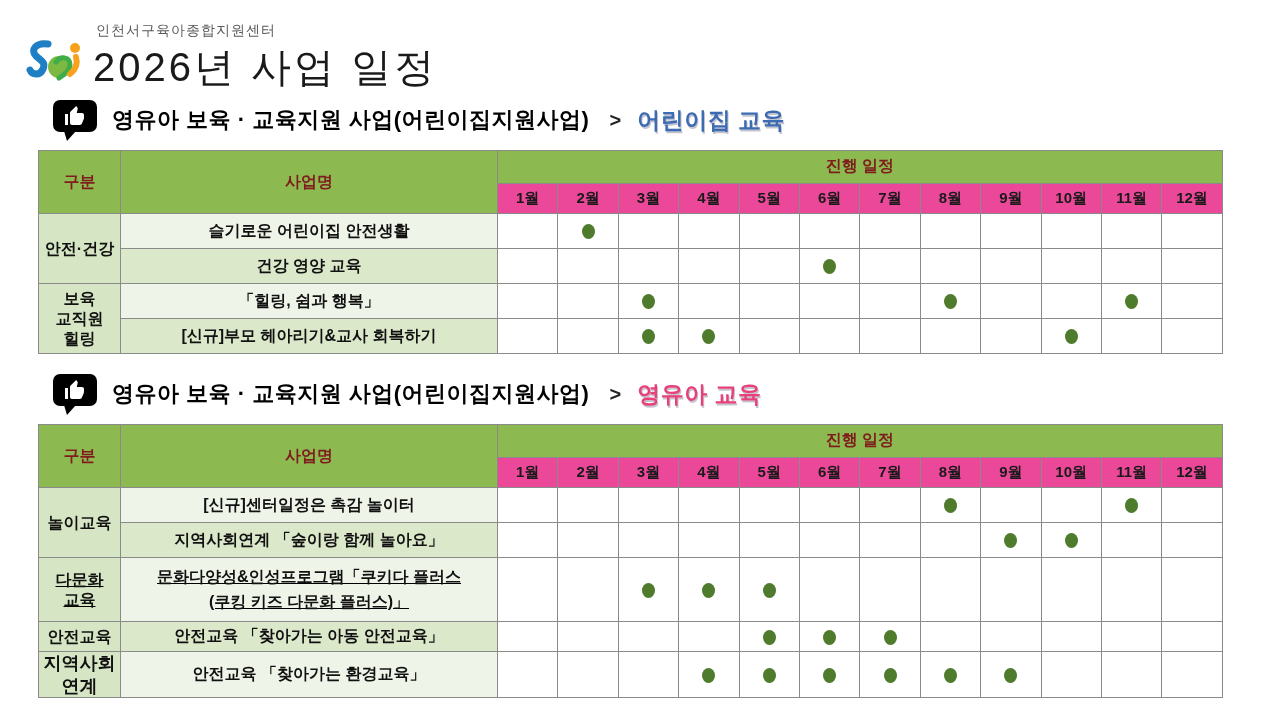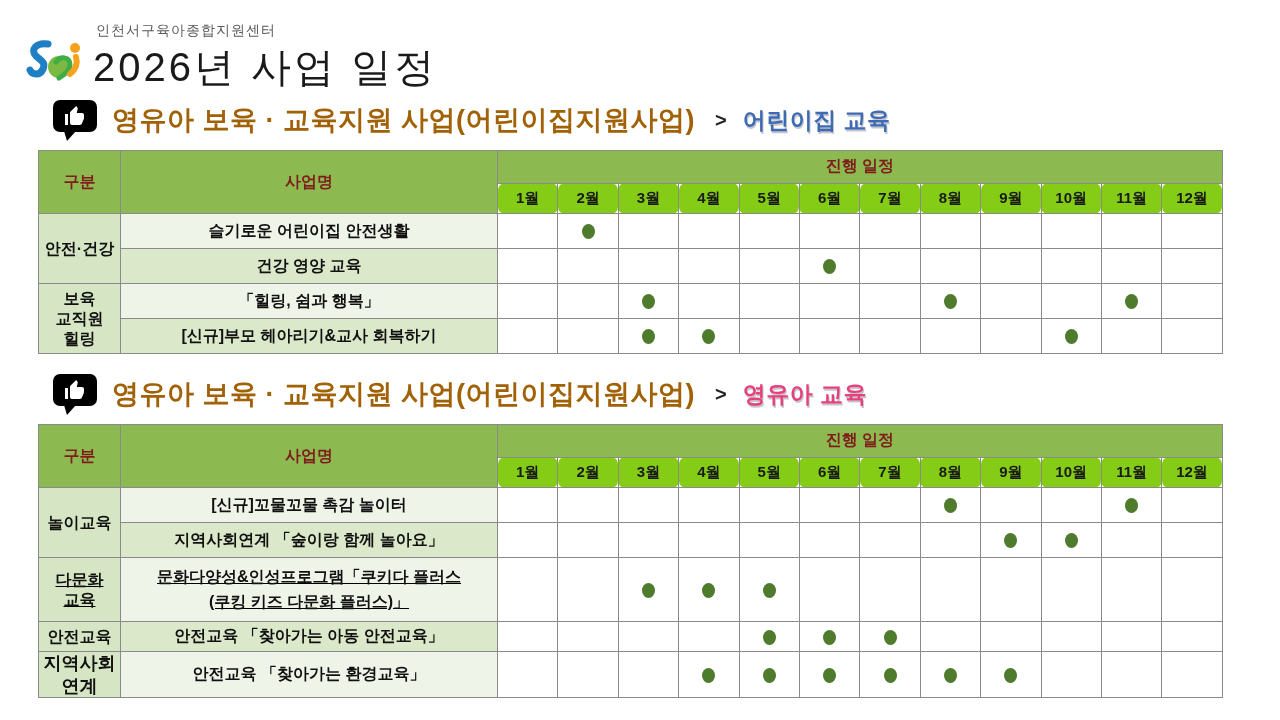--- a/index.html
+++ b/index.html
@@ -12,32 +12,32 @@
               letter-spacing:1px; }
   .page-title { position:absolute; left:93px; top:40px; font-size:40px; color:#1a1a1a;
                 font-weight:500; letter-spacing:3px; }
   .notice { position:absolute; right:26px; top:18px; font-size:14px; color:#8c8c8c;
             letter-spacing:1px; }
   .logo { position:absolute; left:26px; top:38px; }
 
   
   .section-header { position:absolute; left:52px; display:flex; align-items:center; gap:14px; }
   .bubble-icon { flex:0 0 auto; }
-  .section-title { font-size:27px; font-weight:bold; color:#a16207; letter-spacing:0.5px; }
+  .section-title { font-size:22px; font-weight:bold; color:#000000; letter-spacing:0.5px; }
   .chevron { font-size:20px; font-weight:bold; color:#222; margin:0 2px 0 6px; }
   .section-highlight { font-size:23px; font-weight:bold; letter-spacing:0.5px;
                        text-shadow:1px 1.5px 0 rgba(20,20,60,0.25); }
 
   
   .sched-table { position:absolute; left:38px; border-collapse:collapse; table-layout:fixed;
                  width:1184px; }
   .sched-table th, .sched-table td { border:1px solid #8a8a8a; padding:0;
                  text-align:center; vertical-align:middle; }
   th.green { background:#8CBA51; color:#7f1d1d; font-size:16px; font-weight:bold; }
-  th.month { background:#84cc16; color:#1a1a1a; font-size:15px; font-weight:bold; height:30px;border-radius:7px; }
+  th.month { background:#ec4899; color:#1a1a1a; font-size:15px; font-weight:bold; height:30px; }
   td.group { background:#D6E5C3; font-size:16px; font-weight:bold; color:#111; line-height:1.25; }
   td.group.small { font-size:18px; }
   td.pname { font-size:16px; font-weight:bold; color:#111; line-height:1.55; }
   td.pname.light { background:#EFF4E9; }
   td.pname.green { background:#DBE8CA; }
   td.mcell { background:#ffffff; }
   .dot { display:inline-block; width:13px; height:15px; border-radius:50%;
          background:#4E7B2C; vertical-align:middle; }
   .t1 { top:150px; }
   .t2 { top:424px; }
@@ -222,21 +222,21 @@
           <th class="month">8월</th>
           <th class="month">9월</th>
           <th class="month">10월</th>
           <th class="month">11월</th>
           <th class="month">12월</th>
         </tr>
       </thead>
       <tbody>
         <tr style="height: 35px;">
           <td class="group" rowspan="2">놀이교육</td>
-          <td class="pname light">[신규]꼬물꼬물 촉감 놀이터</td>
+          <td class="pname light">[신규]센터일정은 촉감 놀이터</td>
           <td class="mcell"></td>
           <td class="mcell"></td>
           <td class="mcell"></td>
           <td class="mcell"></td>
           <td class="mcell"></td>
           <td class="mcell"></td>
           <td class="mcell"></td>
           <td class="mcell"><span class="dot"></span></td>
           <td class="mcell"></td>
           <td class="mcell"></td>

